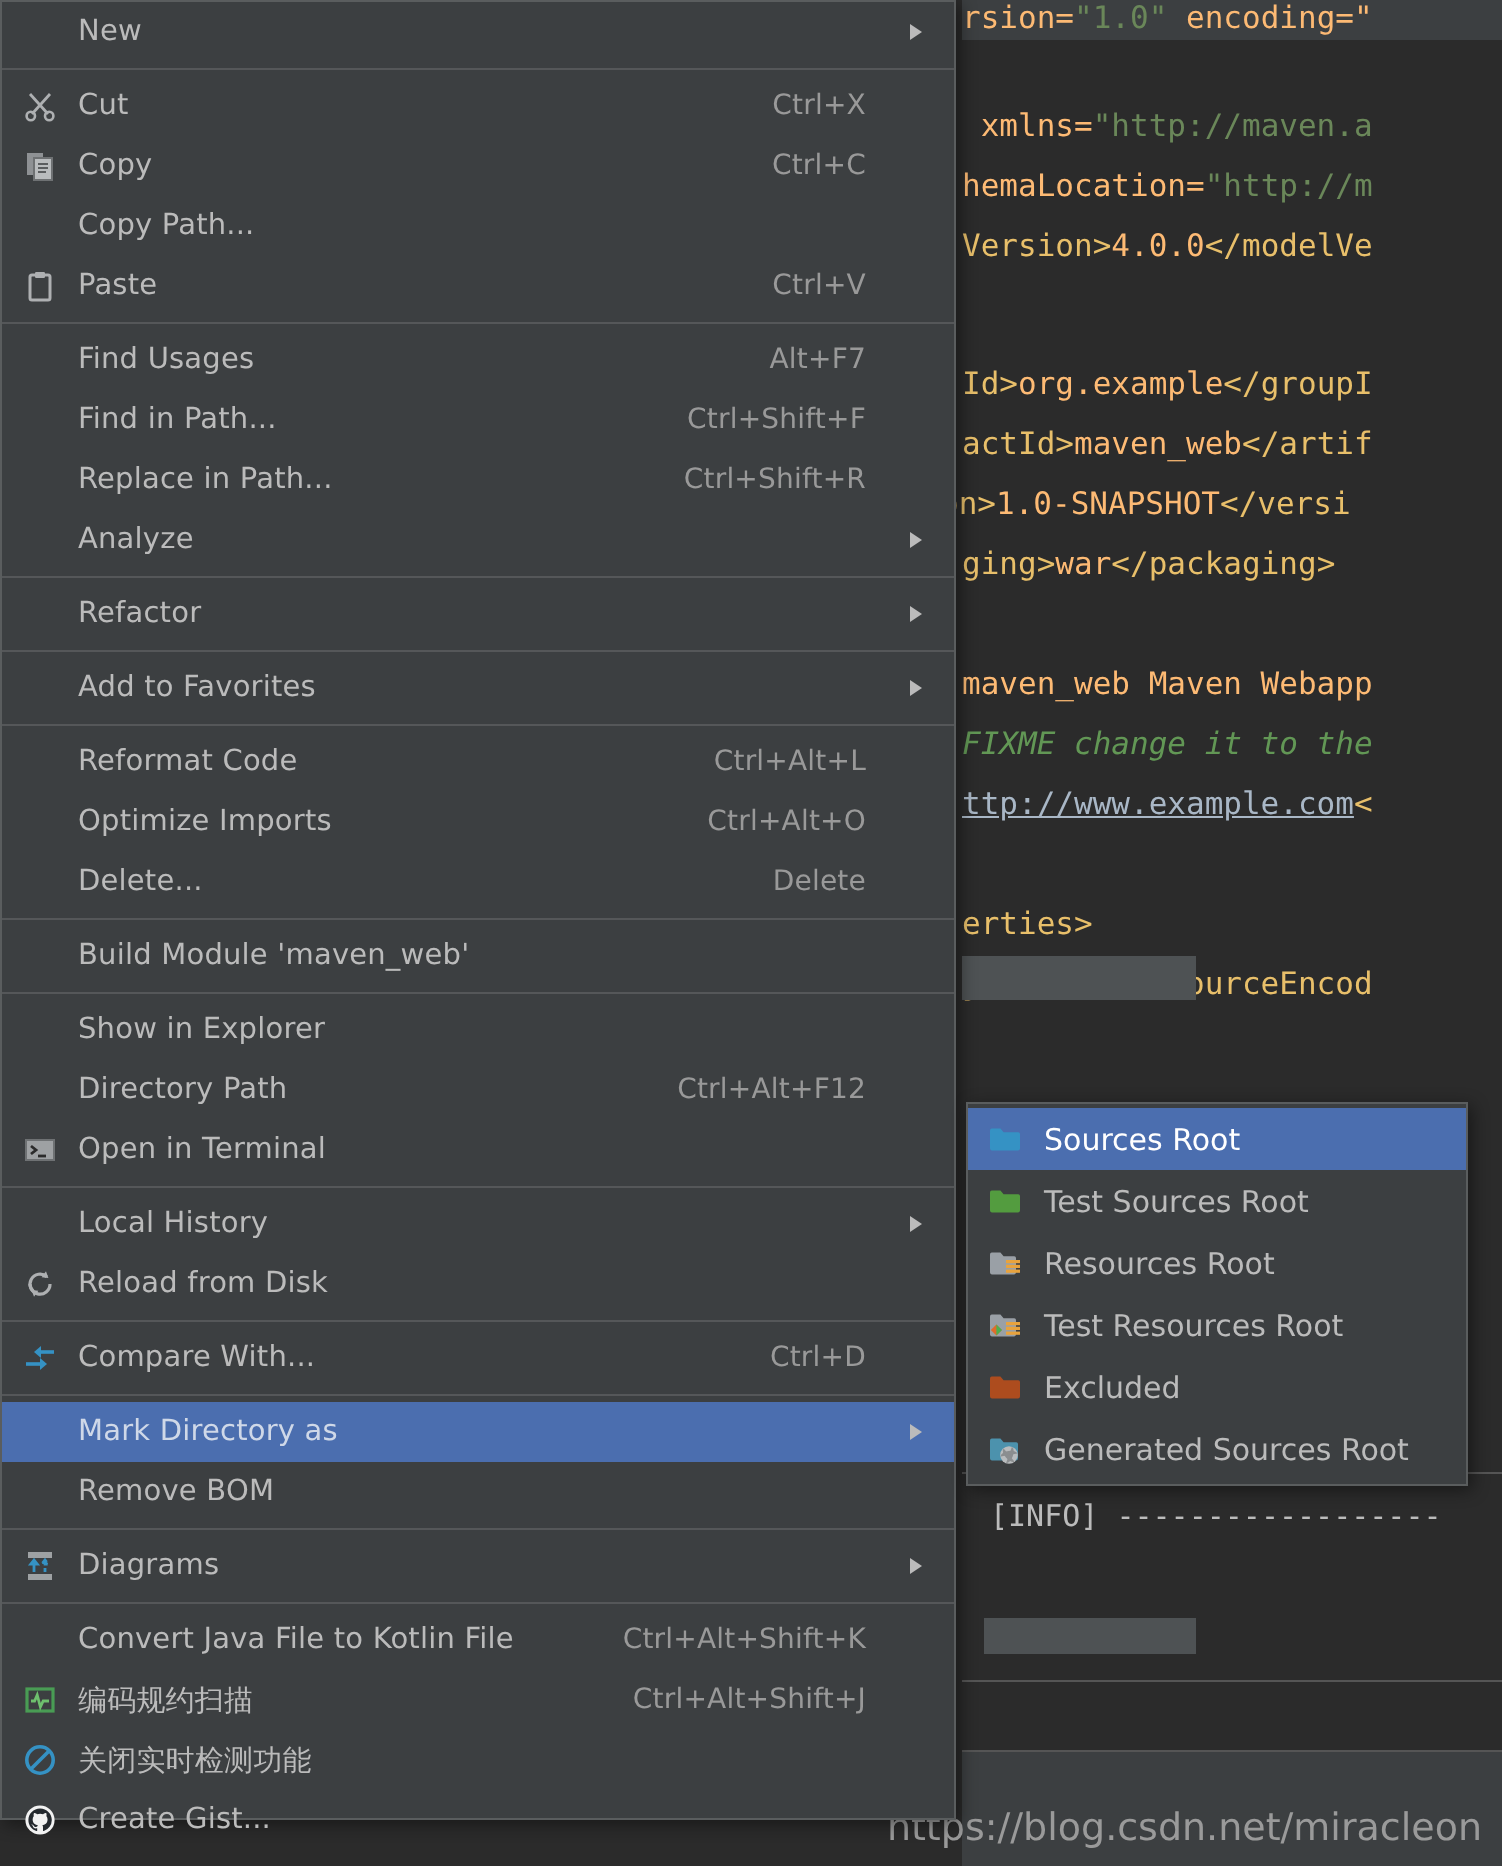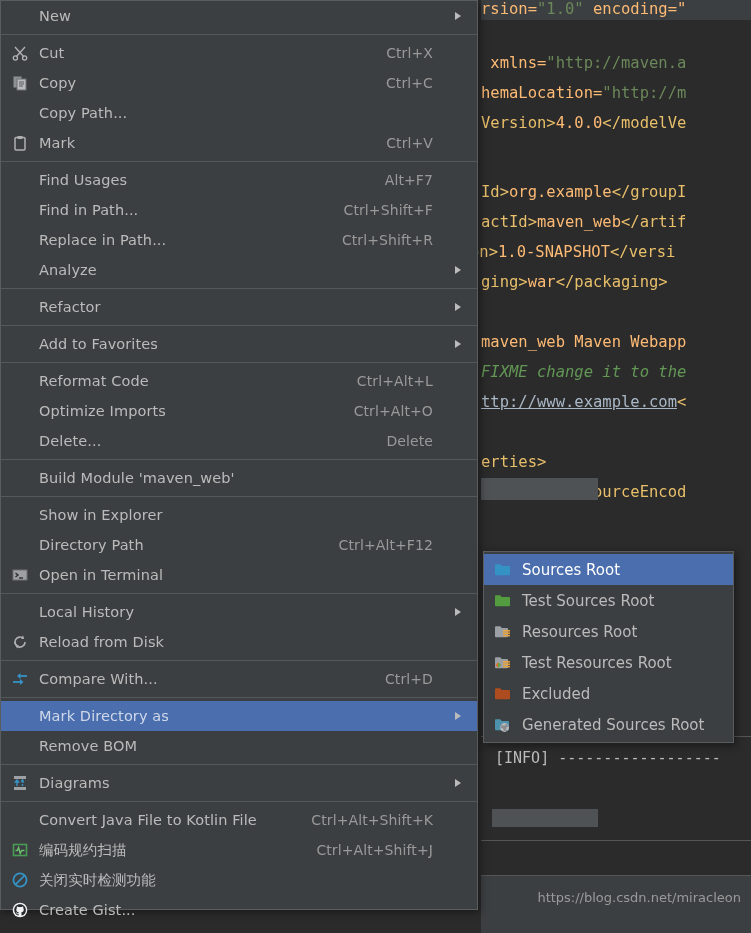--- a/index.html
+++ b/index.html
@@ -56,23 +56,23 @@
   .console-divider{
     position:absolute;left:481px;top:840px;width:270px;height:1px;background:#555;
   }
   .console-divider2{
     position:absolute;left:481px;top:875px;width:270px;height:1px;background:#555;
   }
   .bottom-panel{
     position:absolute;left:481px;top:876px;width:270px;height:57px;background:#3c3f41;
   }
   .watermark{
-    position:absolute;right:10px;bottom:28px;
+    position:absolute;right:10px;bottom:8px;
     font-family:"DejaVu Sans","Liberation Sans",sans-serif;
-    font-size:13px;color:#9a9a9a;white-space:nowrap;
+    font-size:19px;color:#9a9a9a;white-space:nowrap;
   }
 
   
   #ctx-menu{
     position:absolute;left:0;top:0;width:478px;height:910px;
     background:#3c3f41;
     border:1px solid #5a5d5e;
     box-sizing:border-box;
     box-shadow:2px 2px 8px rgba(0,0,0,.45);
     z-index:20;
@@ -194,21 +194,21 @@
       <span class="acc"></span>
       <span class="arw"></span>
     </div>
     <div class="mi">
       <span class="ico">
         <svg width="16" height="16" viewBox="0 0 16 16">
           <rect x="3" y="2.5" width="10" height="12.5" rx="1" fill="none" stroke="#aeb0b2" stroke-width="1.5"></rect>
           <rect x="5.5" y="1" width="5" height="3" rx=".6" fill="#aeb0b2"></rect>
         </svg>
       </span>
-      <span class="lbl">Mark</span>
+      <span class="lbl">Paste</span>
       <span class="acc">Ctrl+V</span>
       <span class="arw"></span>
     </div>
     <div class="sep"></div>
     <div class="mi">
       <span class="ico"></span>
       <span class="lbl">Find Usages</span>
       <span class="acc">Alt+F7</span>
       <span class="arw"></span>
     </div>

